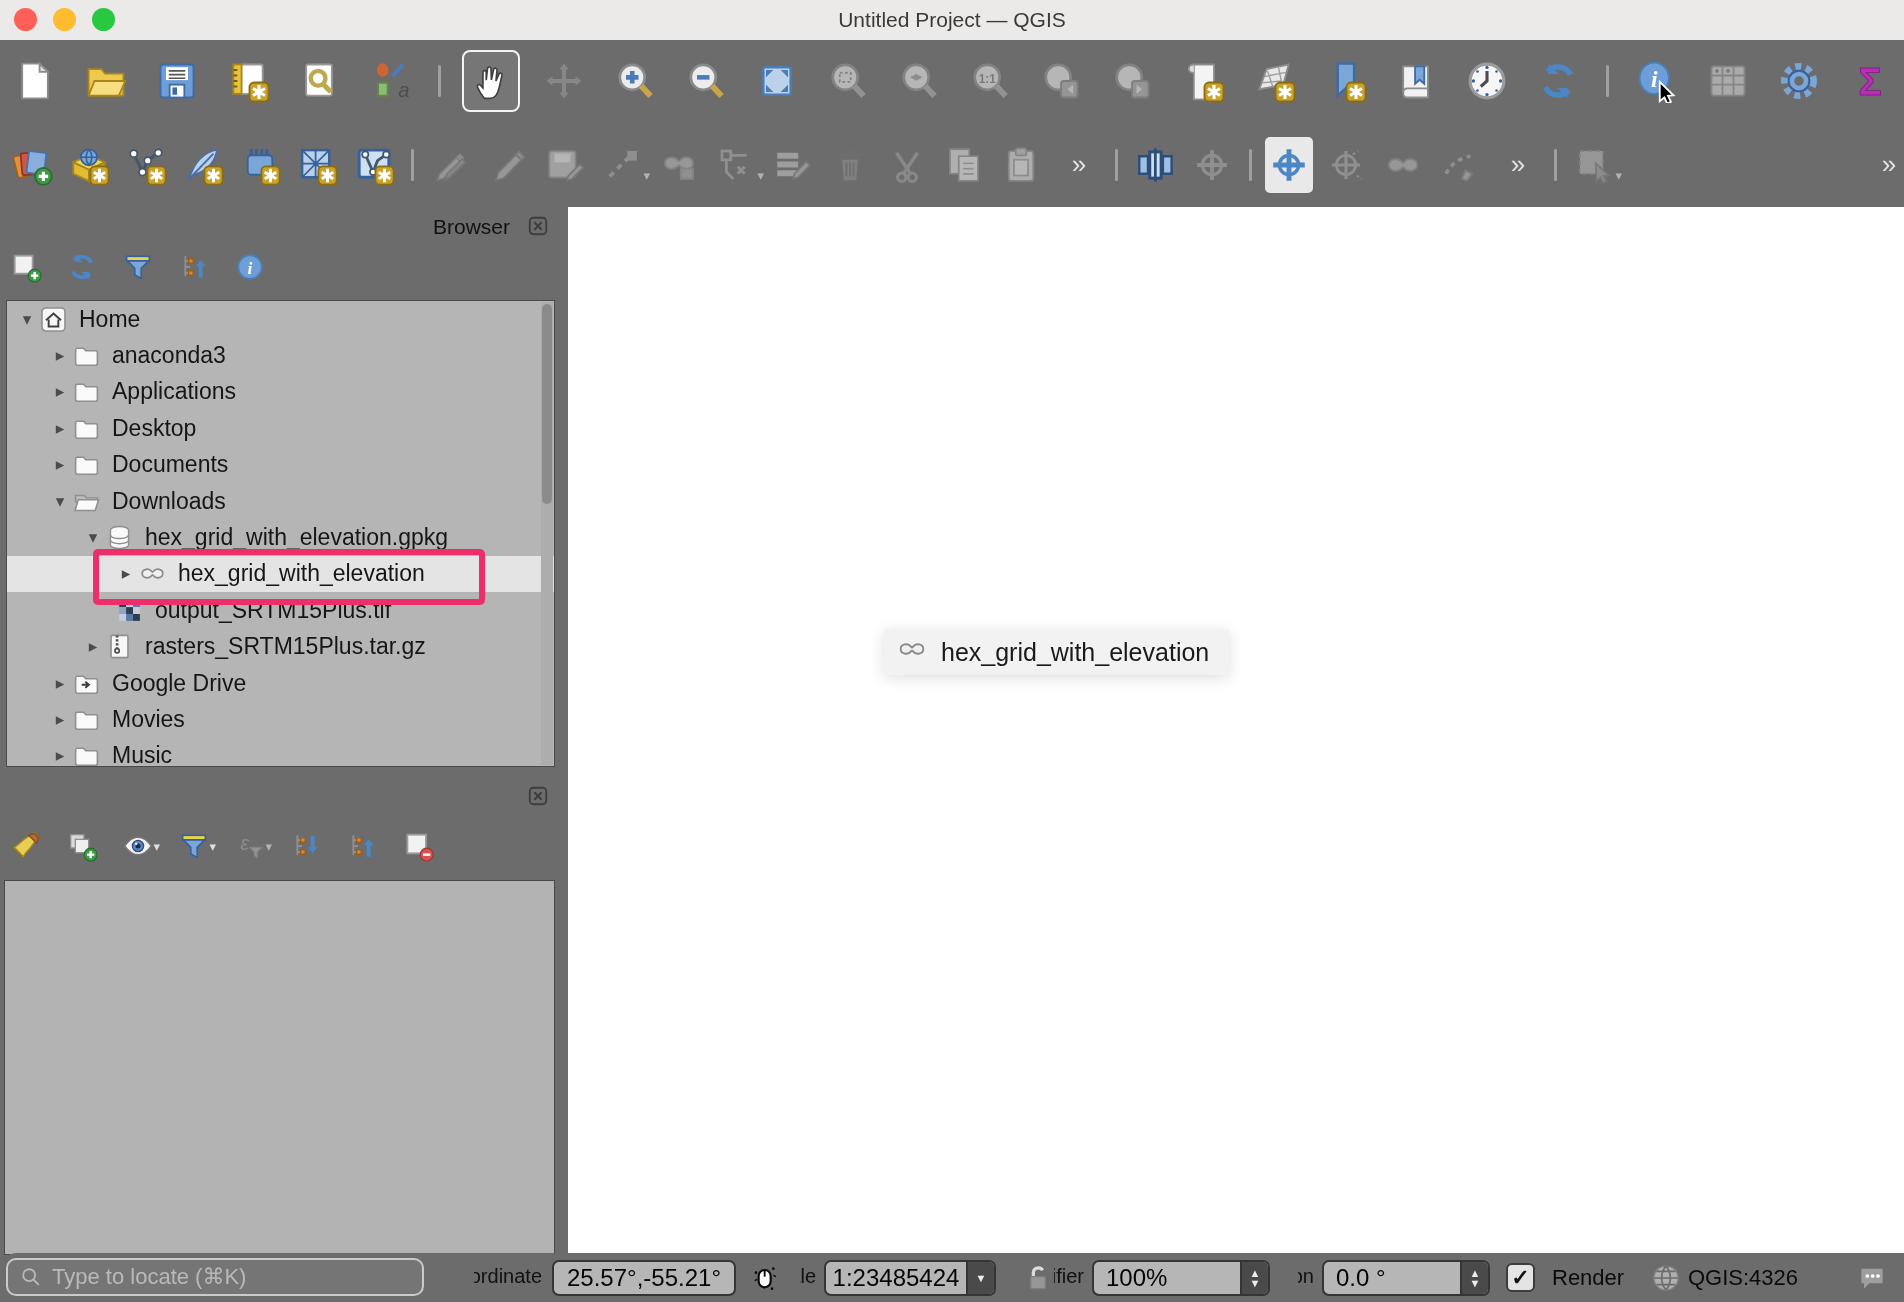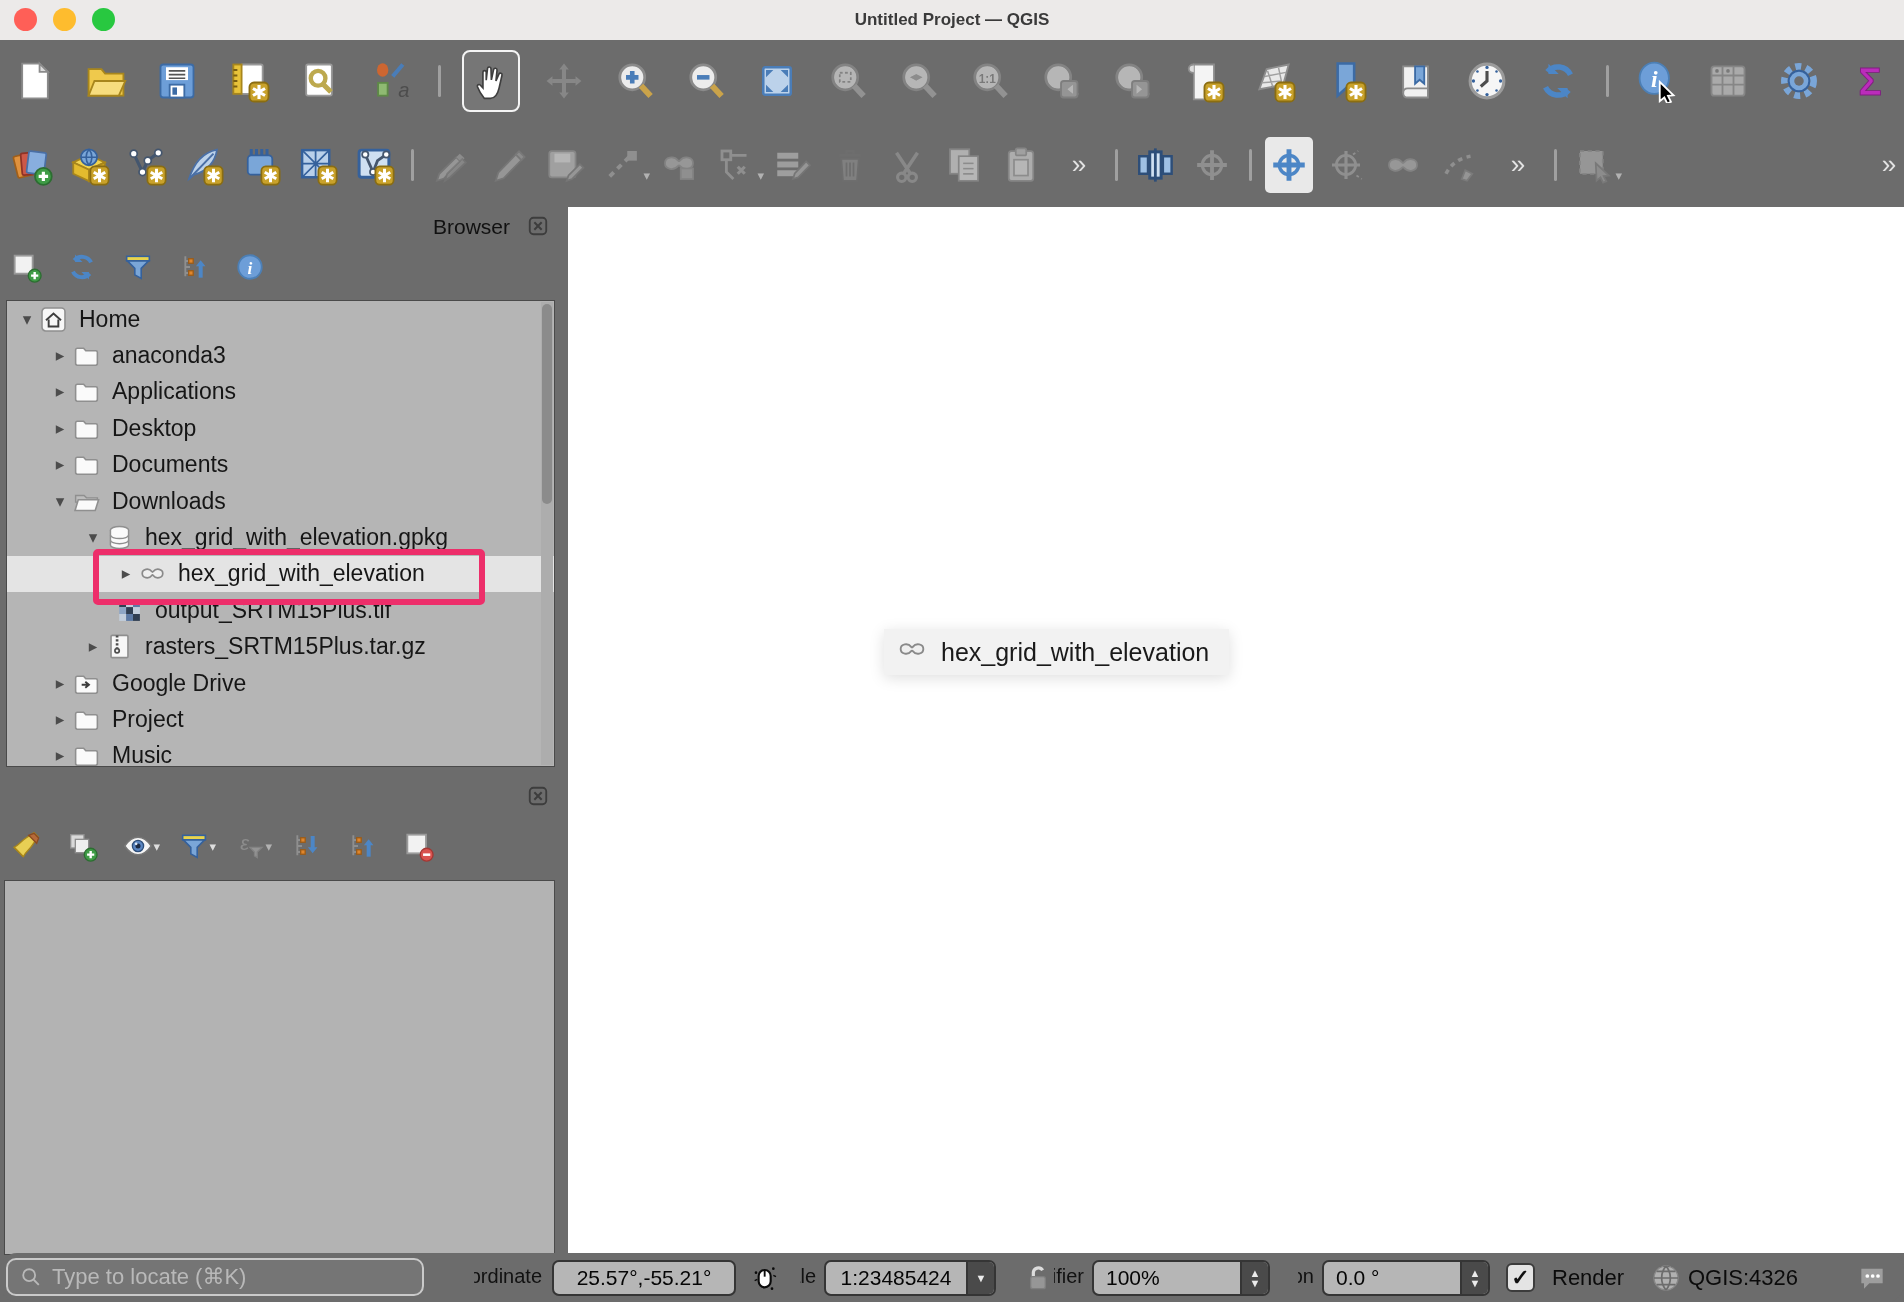--- a/index.html
+++ b/index.html
@@ -3,21 +3,21 @@
 <meta charset="utf-8">
 <style>
   html,body{margin:0;padding:0;}
   body{width:1904px;height:1302px;overflow:hidden;font-family:"Liberation Sans",sans-serif;background:#6c6c6c;}
   #app{position:relative;width:1904px;height:1302px;}
 
   
   .titlebar{position:absolute;left:0;top:0;width:100%;height:40px;background:#eceae9;display:flex;align-items:center;}
   .lights{position:absolute;left:14px;top:8px;display:flex;gap:16px;}
   .light{width:23px;height:23px;border-radius:50%;}
-  .wtitle{width:100%;text-align:center;font-size:17px;font-weight:bold;color:#3a3a3a;}
+  .wtitle{width:100%;text-align:center;font-size:21px;font-weight:normal;color:#3a3a3a;}
 
   
   .tbar{position:absolute;left:0;width:1904px;display:flex;align-items:center;background:#6c6c6c;}
   .tbar.r1{top:40px;height:82px;padding-left:8px;gap:17px;}
   .tbar.r2{top:122px;height:85px;padding-left:8px;gap:9px;}
   .tbtn{position:relative;width:54px;height:58px;display:flex;align-items:center;justify-content:center;flex:0 0 auto;border-radius:8px;}
   .tbtn svg{width:44px;height:44px;}
   .tbar.r2 .tbtn{width:48px;height:56px;}
   .tbar.r2 .tbtn svg{width:42px;height:42px;}
   .tbtn.active{border:2.5px solid #f4f4f4;background:rgba(255,255,255,.07);}
@@ -53,21 +53,21 @@
 
   .annot{position:absolute;left:93px;top:549px;width:392px;height:56px;border:6px solid #ed2e6a;border-radius:5px;box-sizing:border-box;pointer-events:none;z-index:40;}
 
   
   .statusbar{position:absolute;left:0;top:1253px;width:1904px;height:49px;background:#6c6c6c;color:#0c0c0c;border-radius:17px;}
   .locator{position:absolute;left:6px;top:5px;width:418px;height:38px;background:#757575;border:2px solid #cacaca;border-radius:10px;display:flex;align-items:center;gap:10px;padding:0 12px;box-sizing:border-box;}
   .locator svg{width:22px;height:22px;}
   .locator .ph{color:#b9b9b9;font-size:22px;}
   .cliplab{position:absolute;top:12px;overflow:hidden;white-space:nowrap;direction:rtl;color:#111;font-size:20px;height:26px;}
   .sbox{position:absolute;top:7px;height:36px;background:#b6b6b6;border:2px solid #353535;border-radius:7px;box-sizing:border-box;display:flex;align-items:center;overflow:hidden;}
-  .sbox .val{flex:1;text-align:center;font-size:21px;color:#050505;padding:0 6px;white-space:nowrap;}
+  .sbox .val{flex:1;text-align:center;font-size:24px;color:#050505;padding:0 6px;white-space:nowrap;}
   .sctl{width:26px;align-self:stretch;background:#4a4a4a;border-left:2px solid #353535;display:flex;flex-direction:column;align-items:center;justify-content:center;color:#ececec;font-size:11px;line-height:10px;}
   .sicon{position:absolute;top:9px;}
   .sicon svg{width:32px;height:32px;}
   .chk{position:absolute;left:1506px;top:10px;width:29px;height:29px;background:#e4e4e4;border:2.5px solid #3c3c3c;border-radius:6px;box-sizing:border-box;display:flex;align-items:center;justify-content:center;font-size:22px;font-weight:bold;color:#111;}
   .slab{position:absolute;top:12px;font-size:22px;color:#0b0b0b;}
 </style>
 </head>
 <body>
 
 <div id="app">
@@ -769,21 +769,21 @@
             <path d="M3 7.5c0-.8.6-1.5 1.4-1.5h5.2l1.8 2h8.2c.8 0 1.4.6 1.4 1.4v9.1c0 .8-.6 1.5-1.4 1.5H4.4c-.8 0-1.4-.7-1.4-1.5z" fill="#fafafa" stroke="#8f8f8f" stroke-width="1.3"></path>
             <path d="M8 13h5.5M11 10.5l3 2.5-3 2.5" fill="none" stroke="#3d3d3d" stroke-width="1.6"></path>
           </svg></span>
         <span>Google Drive</span>
       </div>
       <div class="trow" style="padding-left: 41px;">
         <span class="exp">▸</span>
         <span class="ticon"><svg viewBox="0 0 24 24">
             <path d="M3 7.5c0-.8.6-1.5 1.4-1.5h5.2l1.8 2h8.2c.8 0 1.4.6 1.4 1.4v9.1c0 .8-.6 1.5-1.4 1.5H4.4c-.8 0-1.4-.7-1.4-1.5z" fill="#fafafa" stroke="#8f8f8f" stroke-width="1.3"></path>
           </svg></span>
-        <span>Project</span>
+        <span>Movies</span>
       </div>
       <div class="trow" style="padding-left: 41px;">
         <span class="exp">▸</span>
         <span class="ticon"><svg viewBox="0 0 24 24">
             <path d="M3 7.5c0-.8.6-1.5 1.4-1.5h5.2l1.8 2h8.2c.8 0 1.4.6 1.4 1.4v9.1c0 .8-.6 1.5-1.4 1.5H4.4c-.8 0-1.4-.7-1.4-1.5z" fill="#fafafa" stroke="#8f8f8f" stroke-width="1.3"></path>
           </svg></span>
         <span>Music</span>
       </div>
       <div class="vscroll">
         <div class="vthumb"></div>

